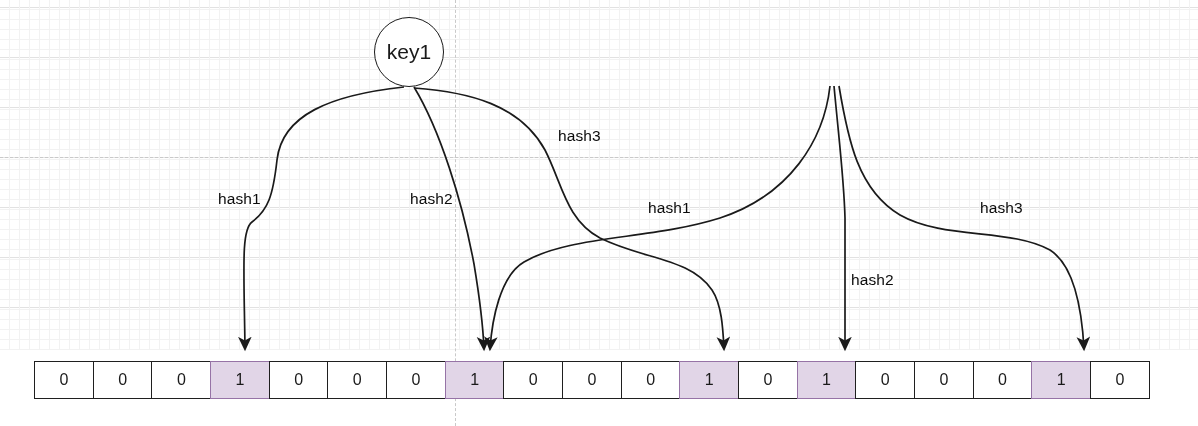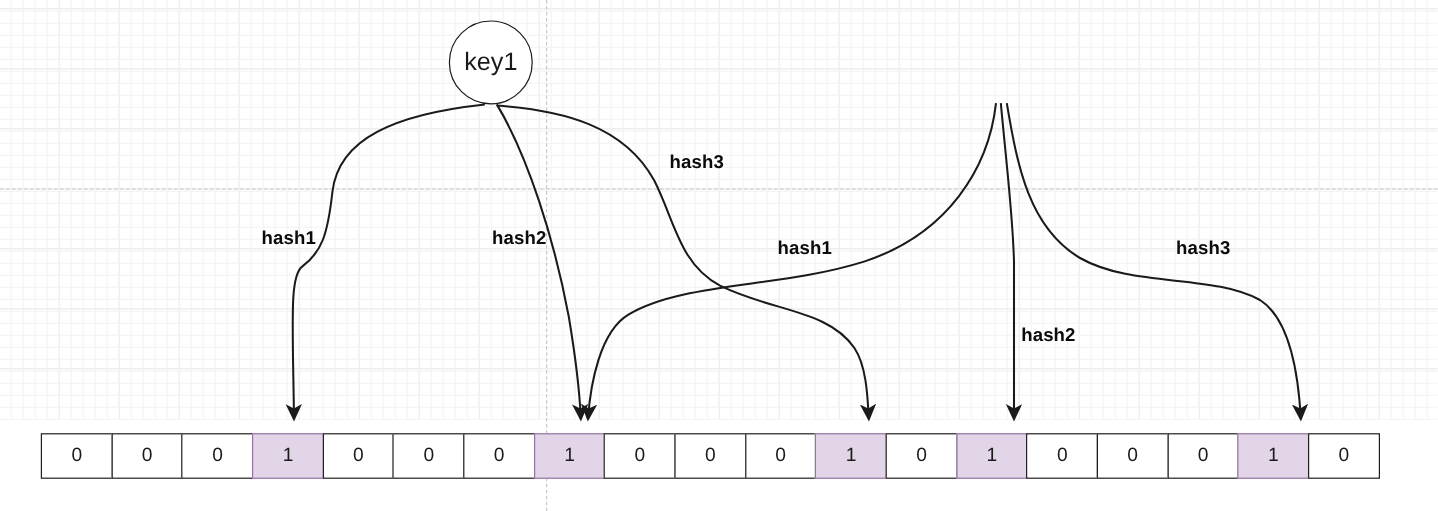--- a/index.html
+++ b/index.html
@@ -42,21 +42,21 @@
     background:#ffffff;
     display:flex;align-items:center;justify-content:center;
     font-size:21px;color:#1a1a1a;
     box-sizing:border-box;
   }
 
   
   .hash-label{
     position:absolute;
     font-size:15.5px;
-    font-weight:bold;
+    font-weight:normal;
     color:#0b0b0b;
     white-space:nowrap;
     letter-spacing:.1px;
   }
 
   
   #bit-array{
     position:absolute;
     left:34px;top:361px;
     height:38px;

